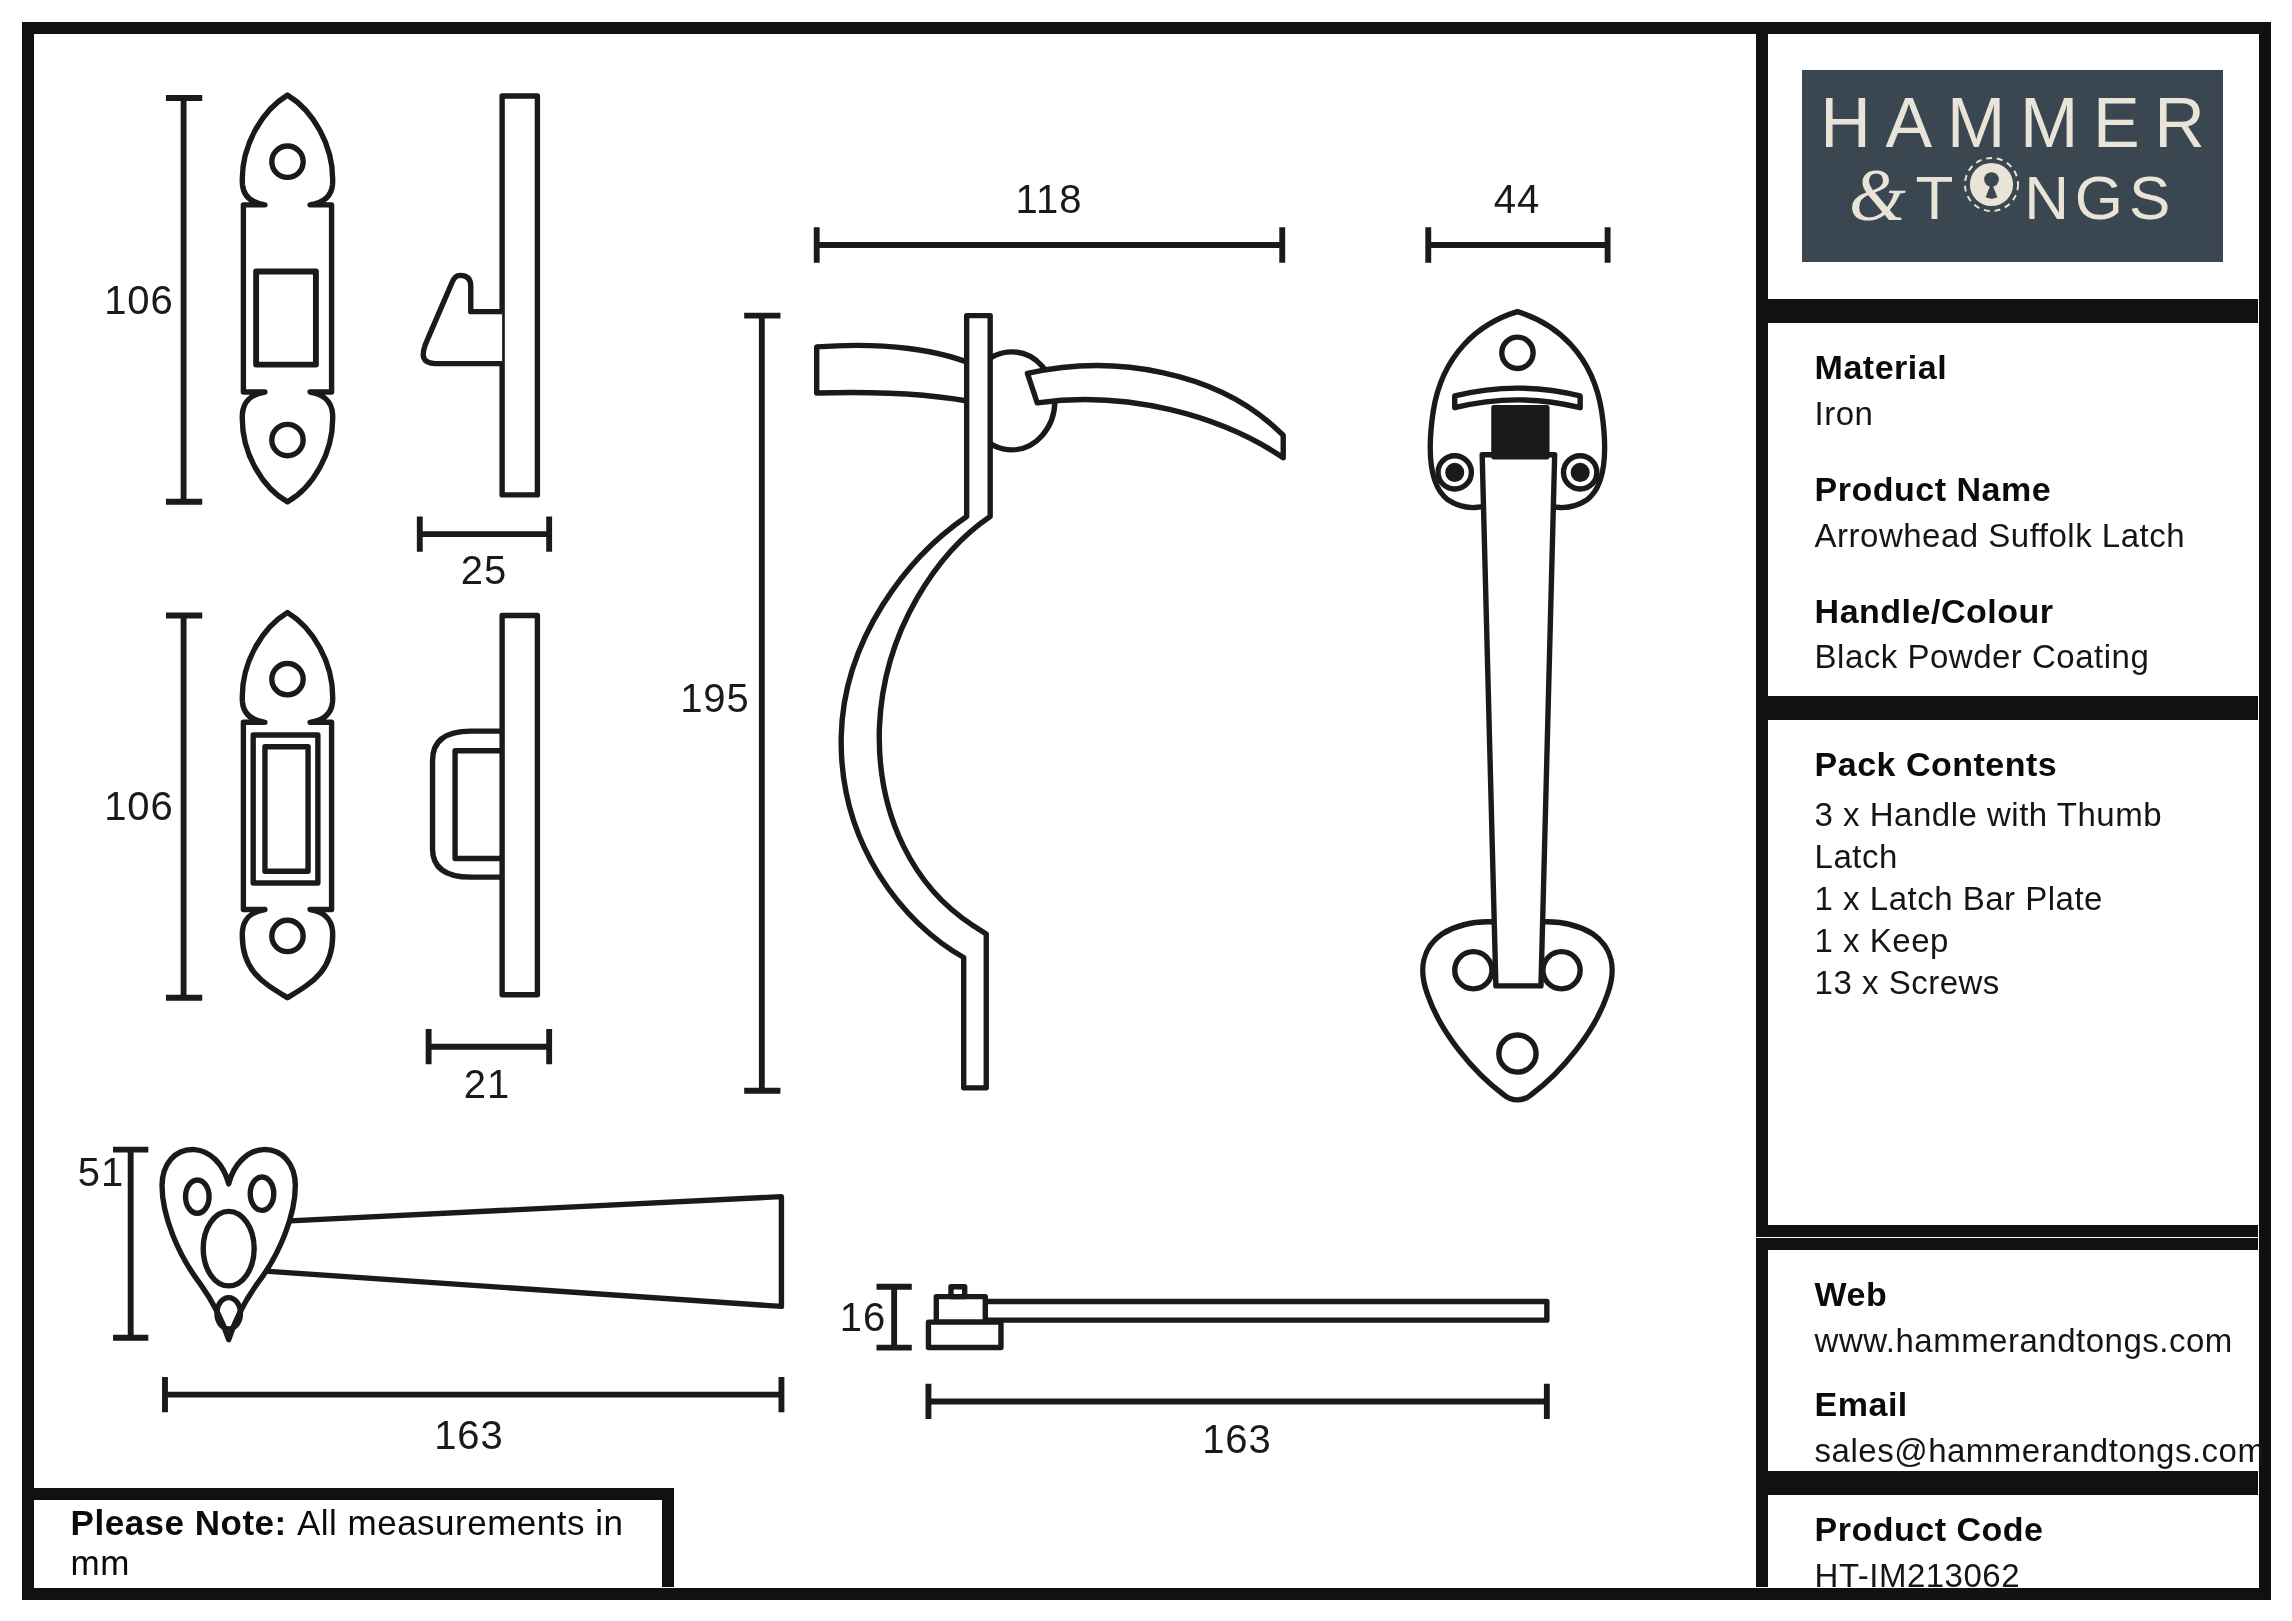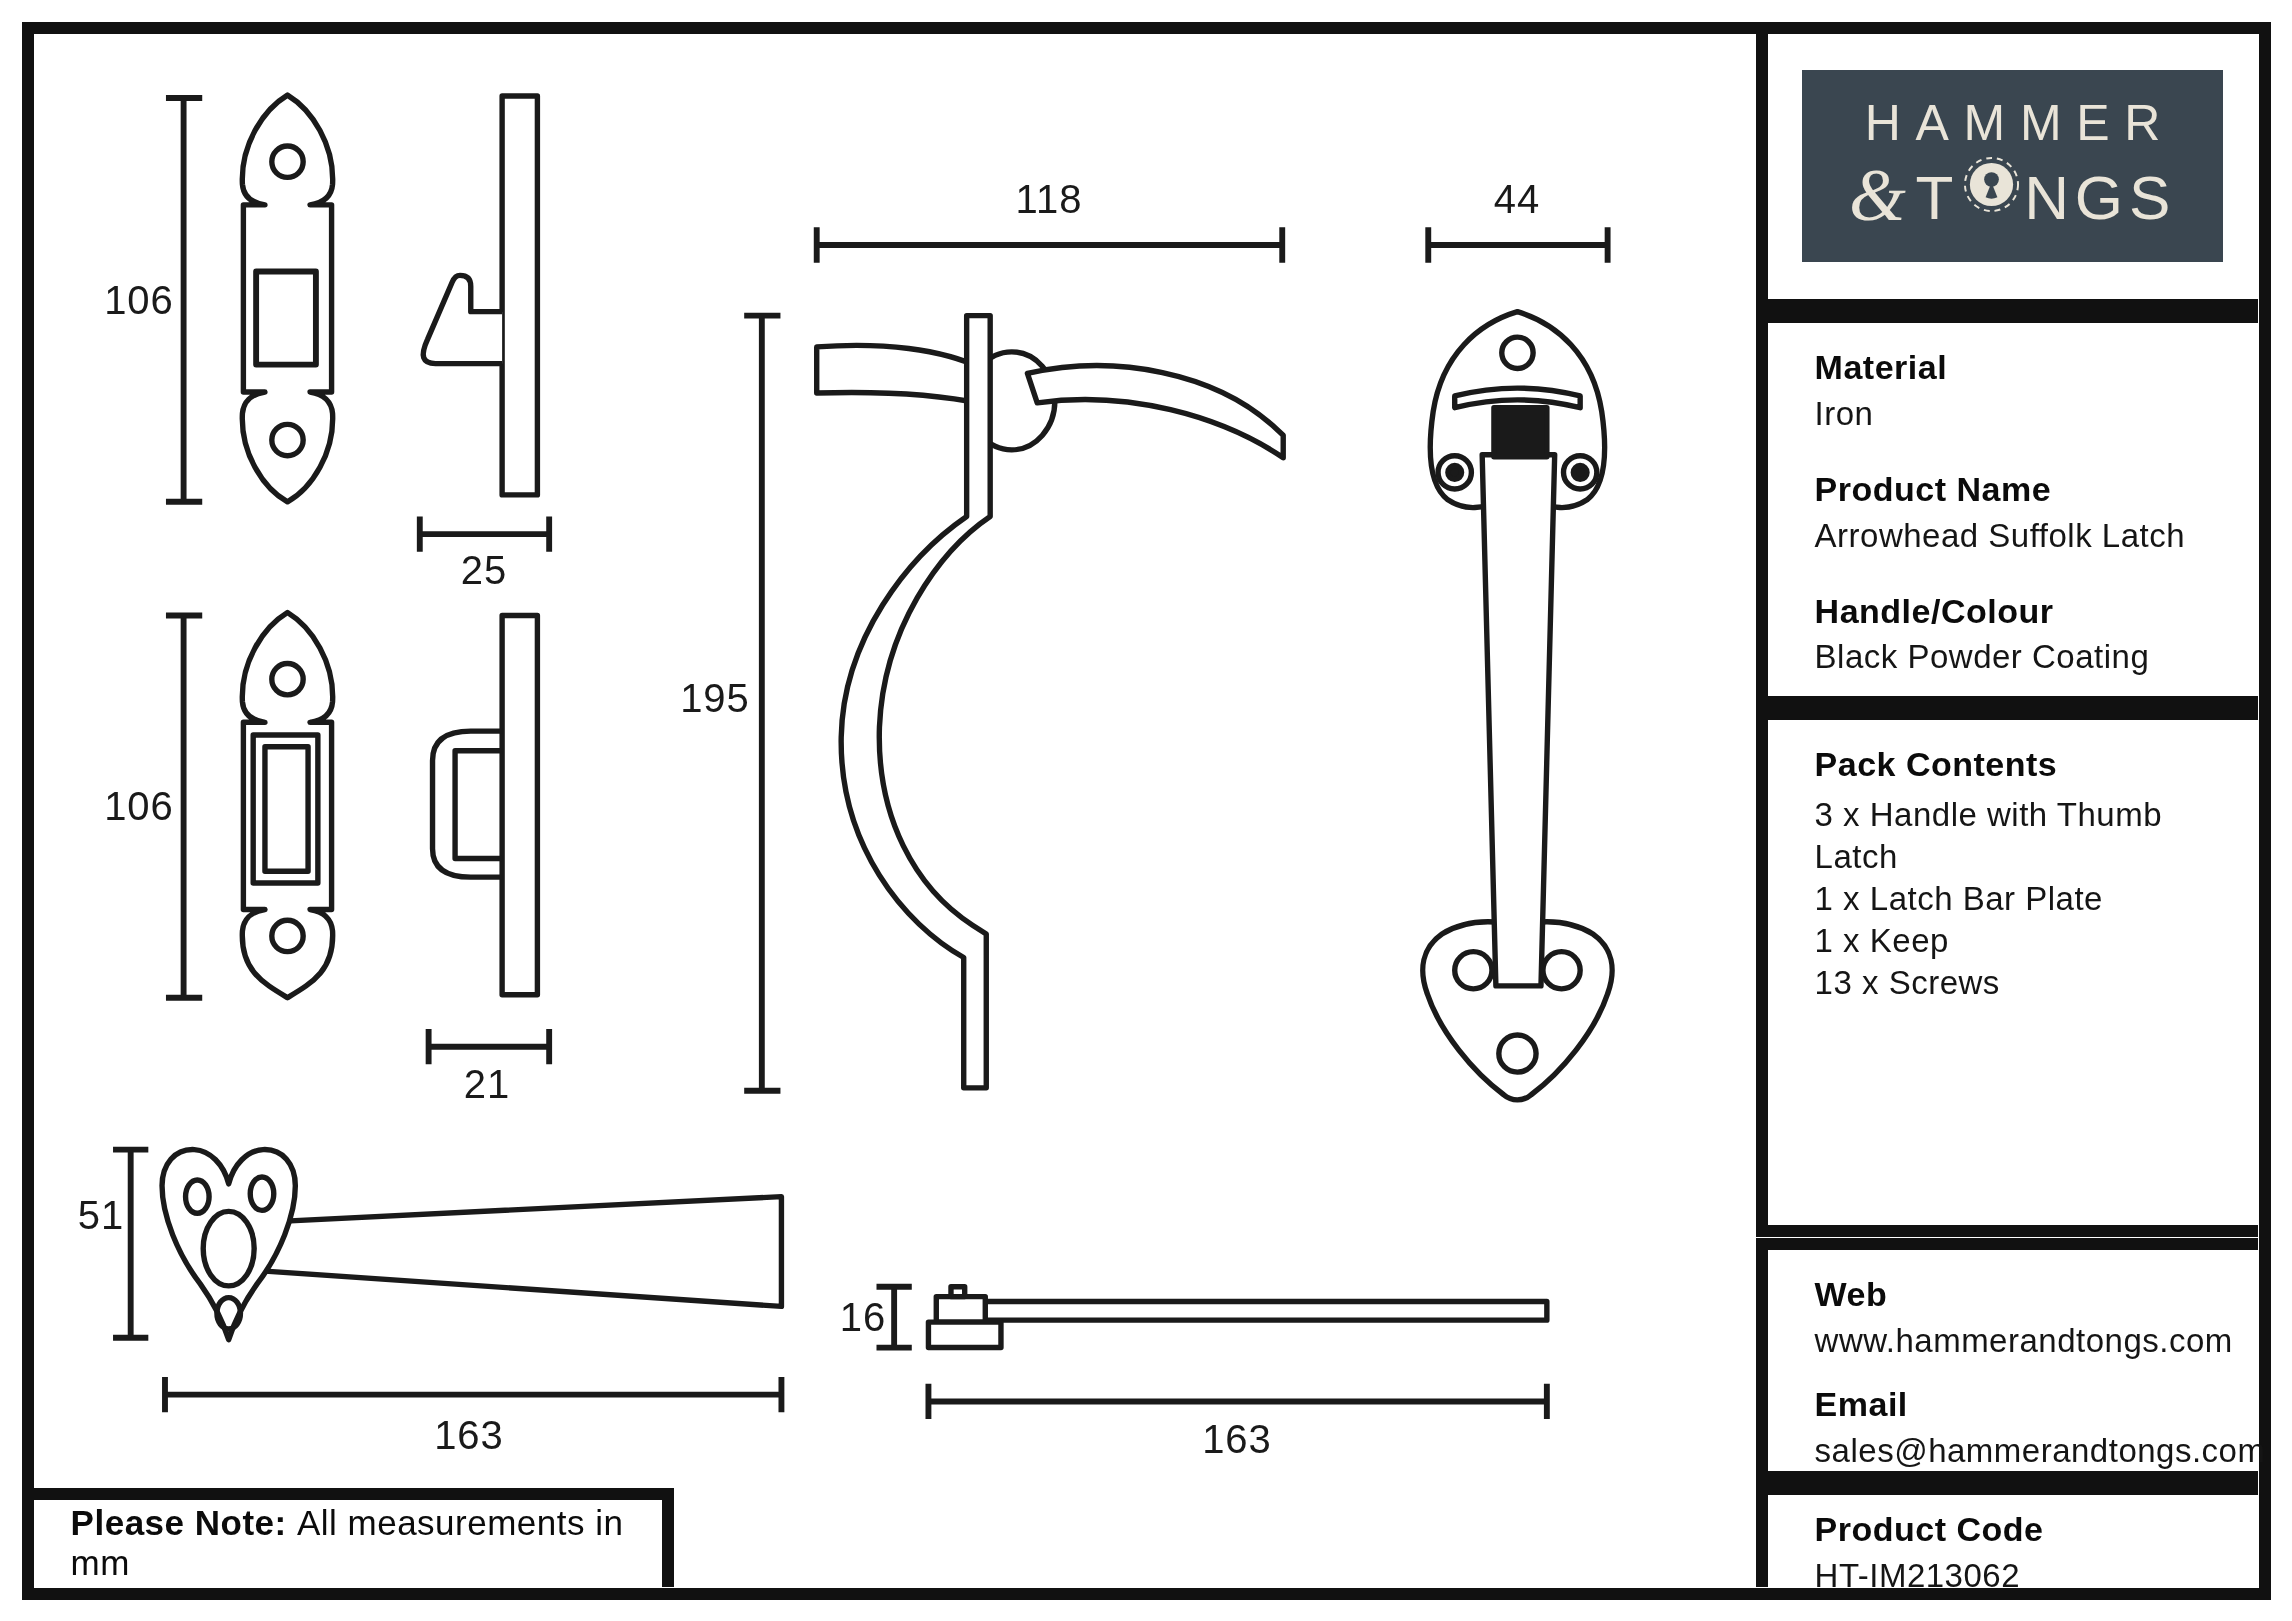--- a/index.html
+++ b/index.html
@@ -29,21 +29,21 @@
   .field-value{font-size:33px;color:#151515;margin-top:7.8px;letter-spacing:0.5px}
   .field{margin-bottom:37px}
   .pack-item{font-size:33px;color:#151515;line-height:42px;letter-spacing:0.5px}
   
   .logo-wrap{display:flex;align-items:center;justify-content:center;height:100%}
   .logo-badge{
     width:421px;height:192px;display:flex;flex-direction:column;
     align-items:center;justify-content:center;row-gap:2px;
   }
   .logo-line1{
-    font-size:50px;letter-spacing:14.7px;font-weight:400;line-height:61px;
+    font-size:70px;letter-spacing:14.7px;font-weight:400;line-height:61px;
     text-indent:14.7px;
   }
   .logo-line2{display:flex;align-items:center;line-height:63px}
   .logo-amp{font-family:"Liberation Serif",serif;font-style:italic;font-size:73px;margin-right:9.8px;position:relative;top:-2px}
   .logo-t2{font-size:62px;letter-spacing:5.9px;font-weight:400}
   .logo-keyhole{margin:0 3.9px}
   
   .note-box{
     position:absolute;left:0;top:1454px;width:640px;height:99px;background:#fff;
     border:12.7px solid #111;border-left:0;border-bottom:0;box-sizing:border-box;
@@ -166,21 +166,21 @@
   </g>
 </svg>
 
 <span class="dim" style="left:139px;top:300px">106</span>
 <span class="dim" style="left:484px;top:570px">25</span>
 <span class="dim" style="left:139px;top:806px">106</span>
 <span class="dim" style="left:487px;top:1084px">21</span>
 <span class="dim" style="left:1049px;top:199px">118</span>
 <span class="dim" style="left:715px;top:698px">195</span>
 <span class="dim" style="left:1517px;top:199px">44</span>
-<span class="dim" style="left:101px;top:1215px">51</span>
+<span class="dim" style="left:101px;top:1172px">51</span>
 <span class="dim" style="left:469px;top:1435px">163</span>
 <span class="dim" style="left:863px;top:1317px">16</span>
 <span class="dim" style="left:1237px;top:1439px">163</span>
 
 <div class="sheet">
 
   <div class="side-box" style="top:0;height:277px;border-top:0">
     <div class="logo-wrap">
       <div class="logo-badge" style="background:#3A4650;color:#E9E4D8">
         <div class="logo-line1">HAMMER</div>

